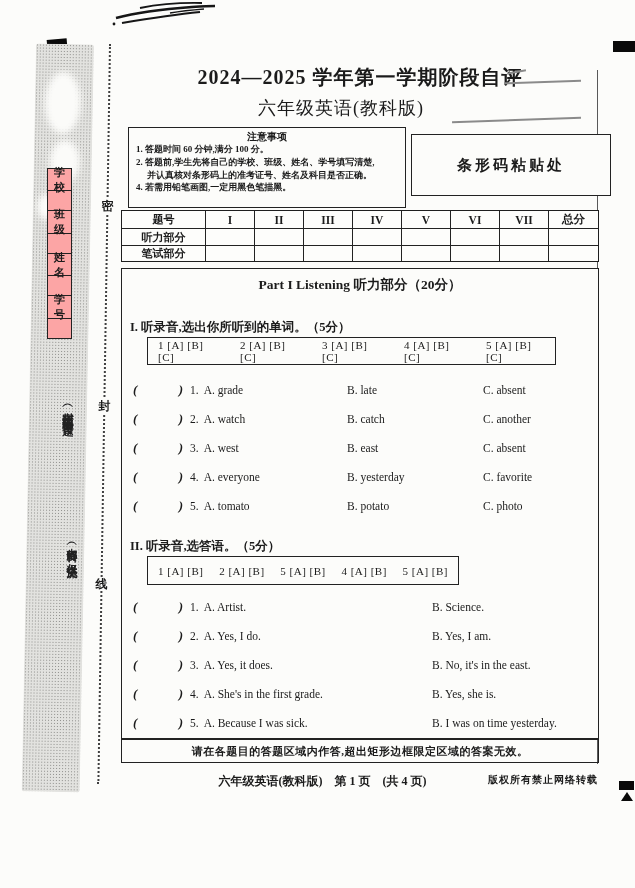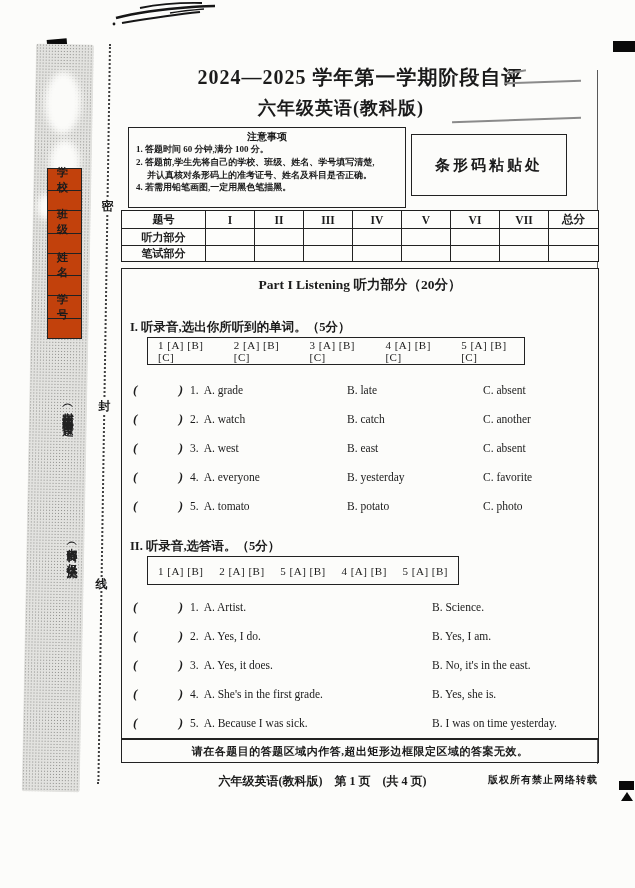--- a/index.html
+++ b/index.html
@@ -30,38 +30,38 @@
   .seal-char{
     position:absolute;width:15px;text-align:center;font-size:12px;font-weight:bold;
     background:#fcfcfa;z-index:3;line-height:14px;
   }
   .vtext{
     position:absolute;writing-mode:vertical-rl;font-weight:bold;color:#222;z-index:3;
     text-shadow:0 0 2px #eee,0 0 2px #eee,0 0 3px #f2f2ef;
   }
   .fields{position:absolute;left:47px;top:169px;width:49px;z-index:3;}
   .fcell{
-    box-sizing:border-box;width:35px;border:1.3px solid #222;background:#c2410c;
+    box-sizing:border-box;width:25px;border:1.3px solid #222;background:#fca5a5;
     margin-top:-1.3px;
   }
   .fcell.label{height:24px;display:flex;align-items:center;justify-content:center;
     font-size:11px;font-weight:bold;letter-spacing:9px;padding-left:9px;}
   .fcell.blank{height:21px;}
   
   .title{position:absolute;left:121px;top:64px;width:478px;text-align:center;
     font-size:20px;font-weight:bold;letter-spacing:1px;}
   .subtitle{position:absolute;left:121px;top:96px;width:440px;text-align:center;
-    font-size:18px;font-weight:bold;letter-spacing:1px;}
+    font-size:18px;font-weight:normal;letter-spacing:1px;}
   
   .notice-box{position:absolute;left:128px;top:127px;width:278px;height:81px;
     box-sizing:border-box;border:1.6px solid #222;padding:2px 7px 0 7px;}
   .notice-title{text-align:center;font-size:10px;font-weight:bold;line-height:13px;}
   .notice-line{font-size:9px;font-weight:bold;line-height:12.8px;white-space:nowrap;}
   .notice-line.cont{padding-left:11px;}
-  .barcode-box{position:absolute;left:411px;top:134px;width:156px;height:62px;
+  .barcode-box{position:absolute;left:411px;top:134px;width:200px;height:62px;
     box-sizing:border-box;border:1.6px solid #222;display:flex;align-items:center;justify-content:center;
     font-size:15px;font-weight:bold;letter-spacing:3px;background:#fcfcfa;z-index:2;}
   
   .score-table{position:absolute;left:121px;top:210px;width:478px;height:52px;
     box-sizing:border-box;border:1.9px solid #1e1e1e;display:grid;
     grid-template-columns:84px repeat(8,1fr);grid-template-rows:18px 17px 14.5px;background:#fdfdfb;z-index:2;}
   .sc{box-sizing:border-box;border-right:1.3px solid #222;border-bottom:1.3px solid #222;
     display:flex;align-items:center;justify-content:center;font-size:11px;font-weight:bold;}
   .sc.roman{font-size:11.5px;}
   .sc.colend{border-right:none;}
@@ -179,21 +179,21 @@
     <div class="sc rowend"></div>
     <div class="sc rowend"></div>
     <div class="sc rowend"></div>
     <div class="sc rowend colend"></div>
   </div>
 
   <div class="main-box">
     <div class="part-heading">Part I  Listening 听力部分（20分）</div>
 
     <div class="sec-title" style="top:34px;">I. 听录音,选出你所听到的单词。（5分）</div>
-    <div class="ans-box" style="left:25px;top:68px;width:378px;height:28px;gap:23px;">
+    <div class="ans-box" style="left:25px;top:68px;width:409px;height:28px;gap:23px;">
       <span class="ans-item">1 [A] [B] [C]</span>
       <span class="ans-item">2 [A] [B] [C]</span>
       <span class="ans-item">3 [A] [B] [C]</span>
       <span class="ans-item">4 [A] [B] [C]</span>
       <span class="ans-item">5 [A] [B] [C]</span>
     </div>
 
     <div class="qgrid sec1" style="left:11px;top:106px;width:458px;grid-auto-rows:29px;">
       <div class="q-row">
         <span class="paren">

